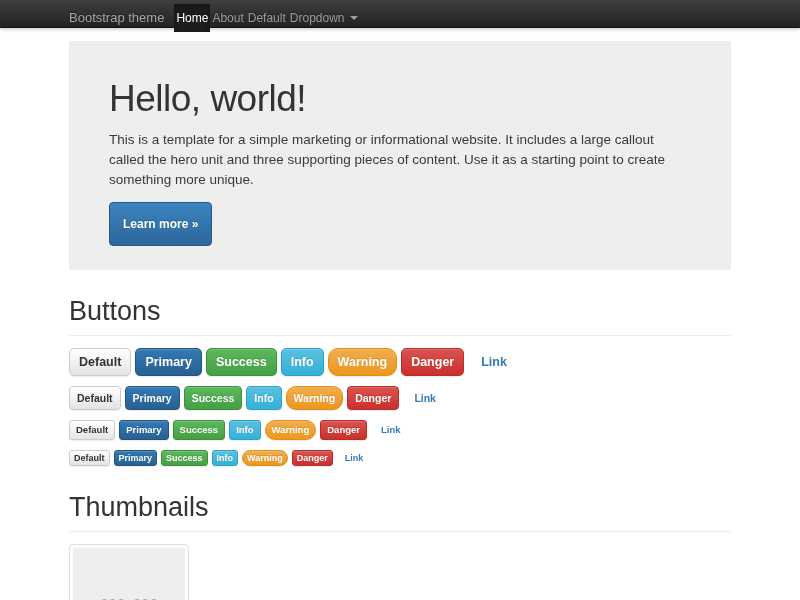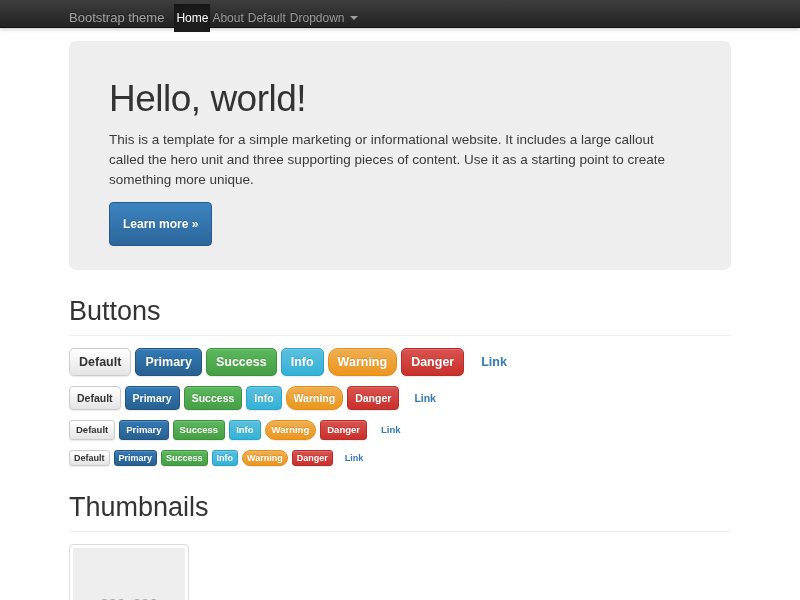--- a/index.html
+++ b/index.html
@@ -43,21 +43,21 @@
     vertical-align: middle; position: relative; top: -1px;
     border-top: 4px solid #9d9d9d;
     border-left: 4px solid transparent;
     border-right: 4px solid transparent;
   }
 
   
   .hero {
     margin-top: 13px;
     background: #eeeeee;
-    border-radius: 7px;
+    border-radius: 1px;
     padding: 38px 40px 24px 40px;
   }
   .hero h1 {
     margin: 0; font-size: 37px; line-height: 1.08;
     font-weight: 500; color: #333333; letter-spacing: -0.5px;
   }
   .hero p {
     margin: 11px 0 0 0; font-size: 13.5px; line-height: 1.5;
     color: #393939; max-width: 590px;
   }

